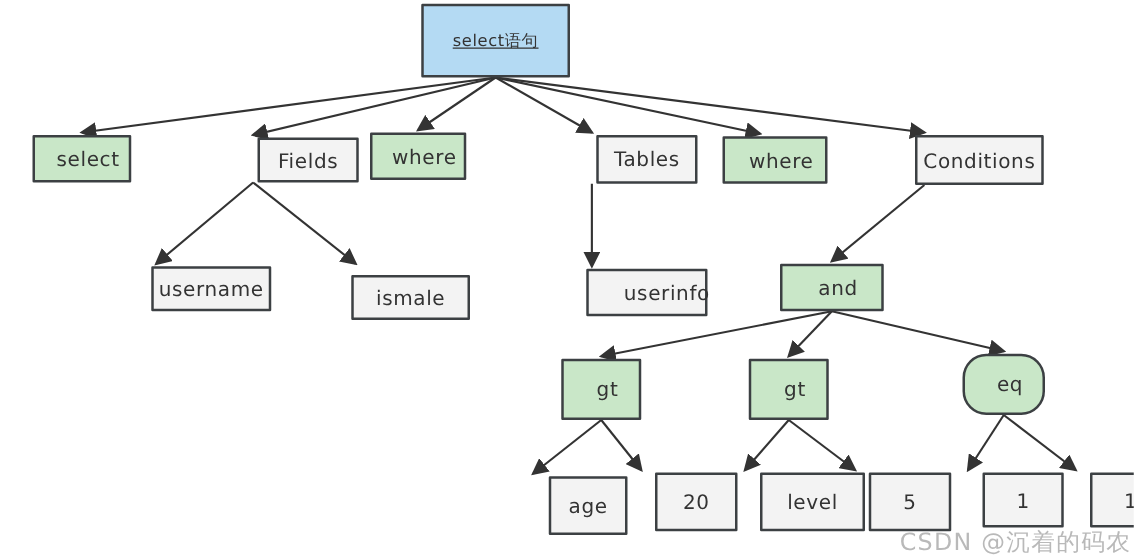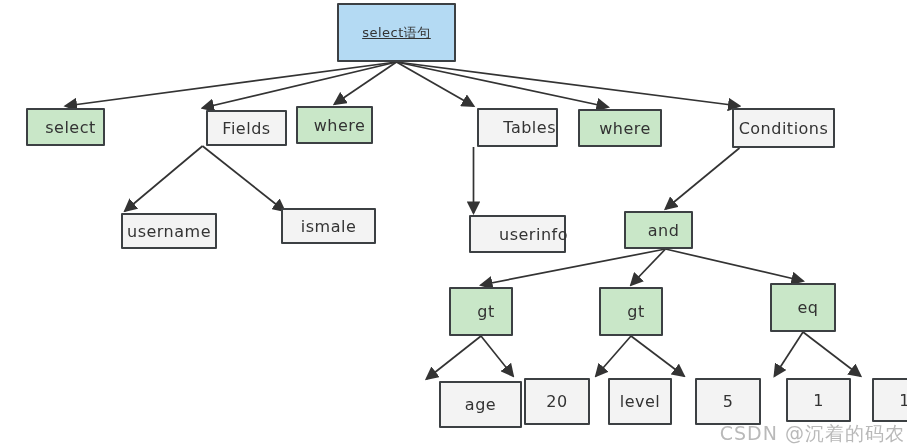--- a/index.html
+++ b/index.html
@@ -86,57 +86,57 @@
       </div>
       <div class="node green" style="left: 26px; top: 108px; width: 79px; height: 38px;">
         <span>select</span>
       </div>
       <div class="node plain" style="left: 162px; top: 110px; width: 81px; height: 36px;">
         <span>Fields</span>
       </div>
       <div class="node green" style="left: 296px; top: 106px; width: 77px; height: 38px;">
         <span>where</span>
       </div>
-      <div class="node plain" style="left: 433px; top: 108px; width: 81px; height: 39px; justify-content: flex-end;">
+      <div class="node plain" style="left: 433px; top: 108px; width: 81px; height: 39px;">
         <span>Tables</span>
       </div>
       <div class="node green" style="left: 566px; top: 109px; width: 84px; height: 38px; margin-left: 12px;">
         <span>where</span>
       </div>
       <div class="node plain" style="left: 688px; top: 108px; width: 103px; height: 40px; text-align: center;">
         <span>Conditions</span>
       </div>
       <div class="node plain" style="left: 77px; top: 213px; width: 96px; height: 36px; align-items: center;">
         <span>username</span>
       </div>
-      <div class="node plain" style="left: 237px; top: 208px; width: 95px; height: 36px;">
+      <div class="node plain" style="left: 237px; top: 220px; width: 95px; height: 36px;">
         <span>ismale</span>
       </div>
       <div class="node plain" style="left: 425px; top: 215px; width: 97px; height: 38px; padding-left: 32px;">
         <span>userinfo</span>
       </div>
-      <div class="node green" style="left: 624px; top: 211px; width: 69px; height: 38px;">
+      <div class="node green" style="left: 624px; top: 211px; width: 83px; height: 38px;">
         <span>and</span>
       </div>
       <div class="node green" style="left: 449px; top: 287px; width: 64px; height: 49px;">
         <span>gt</span>
       </div>
       <div class="node green" style="left: 599px; top: 287px; width: 64px; height: 49px;">
         <span>gt</span>
       </div>
-      <div class="node green" style="left: 770px; top: 283px; width: 66px; height: 49px;">
+      <div class="node green" style="left: 770px; top: 283px; width: 66px; height: 49px; border-radius: 19px;">
         <span>eq</span>
       </div>
-      <div class="node plain" style="left: 395px; top: 381px; width: 83px; height: 47px;">
+      <div class="node plain" style="left: 395px; top: 381px; width: 63px; height: 47px;">
         <span>age</span>
       </div>
       <div class="node plain" style="left: 480px; top: 378px; width: 66px; height: 47px;">
         <span>20</span>
       </div>
-      <div class="node plain" style="left: 564px; top: 378px; width: 64px; height: 47px;">
+      <div class="node plain" style="left: 564px; top: 378px; width: 84px; height: 47px;">
         <span>level</span>
       </div>
       <div class="node plain" style="left: 651px; top: 378px; width: 66px; height: 47px;">
         <span>5</span>
       </div>
       <div class="node plain" style="left: 742px; top: 378px; width: 65px; height: 44px;">
         <span>1</span>
       </div>
       <div class="node plain" style="left: 828px; top: 378px; width: 65px; height: 44px;">
         <span>1</span>

